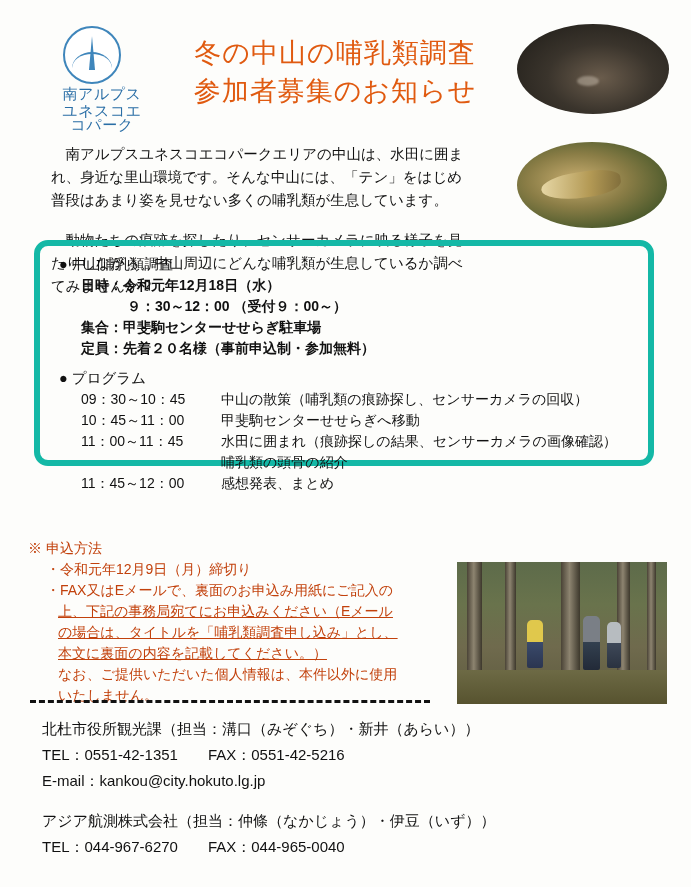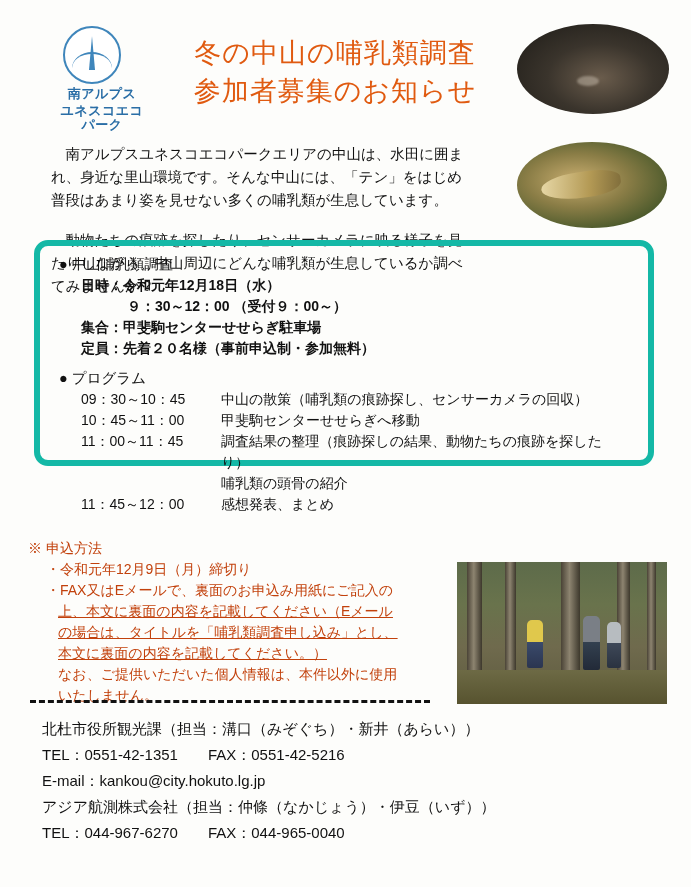--- a/index.html
+++ b/index.html
@@ -58,24 +58,24 @@
     content: "";
     position: absolute;
     left: 24px;
     top: 8px;
     width: 6px;
     height: 34px;
     background: #3f86bb;
     clip-path: polygon(50% 0%, 100% 100%, 0% 100%);
   }
   .logo-text {
-    font-size: 13px;
+    font-size: 15px;
     line-height: 14px;
     margin-top: 3px;
-    font-weight: bold;
+    font-weight: normal;
     letter-spacing: 0.5px;
     margin-left: 20px;
   }
   
   .title-block {
     position: absolute;
     left: 170px;
     top: 34px;
     width: 330px;
     text-align: center;
@@ -259,21 +259,21 @@
   
   .contact {
     position: absolute;
     left: 42px;
     top: 716px;
     width: 600px;
     font-size: 15px;
     line-height: 26px;
     color: #111;
   }
-  .contact .blk { }
+  .contact .blk { margin-top: 14px; }
 </style>
 </head>
 <body>
 
 <div id="page">
   <div class="sheet">
 
     <div class="logo">
       <div class="logo-circle"></div>
       <div class="logo-text">南アルプス</div>
@@ -316,38 +316,38 @@
       <div class="prog-row">
         <div class="prog-time">09：30～10：45</div>
         <div class="prog-desc">中山の散策（哺乳類の痕跡探し、センサーカメラの回収）</div>
       </div>
       <div class="prog-row">
         <div class="prog-time">10：45～11：00</div>
         <div class="prog-desc">甲斐駒センターせせらぎへ移動</div>
       </div>
       <div class="prog-row">
         <div class="prog-time">11：00～11：45</div>
-        <div class="prog-desc">調査結果の整理（痕跡探しの結果、動物たちの痕跡を探したり）</div>
+        <div class="prog-desc">水田に囲まれ（痕跡探しの結果、センサーカメラの画像確認）</div>
       </div>
       <div class="prog-row cont">
         <div class="prog-time"></div>
         <div class="prog-desc">哺乳類の頭骨の紹介</div>
       </div>
       <div class="prog-row">
         <div class="prog-time">11：45～12：00</div>
         <div class="prog-desc">感想発表、まとめ</div>
       </div>
     </div>
 
 
     <div class="apply">
       <div>※ 申込方法</div>
       <div class="bullet">・令和元年12月9日（月）締切り</div>
       <div class="bullet">・FAX又はEメールで、裏面のお申込み用紙にご記入の</div>
-      <div class="hang u">上、本文に裏面の内容を記載してください（Eメール</div>
+      <div class="hang u">上、下記の事務局宛てにお申込みください（Eメール</div>
       <div class="hang u">の場合は、タイトルを「哺乳類調査申し込み」とし、</div>
       <div class="hang u">本文に裏面の内容を記載してください。）</div>
       <div class="hang">なお、ご提供いただいた個人情報は、本件以外に使用</div>
       <div class="hang">いたしません。</div>
     </div>
 
     <div class="divider"></div>
 
     <div class="contact">
       <div>北杜市役所観光課（担当：溝口（みぞぐち）・新井（あらい））</div>

